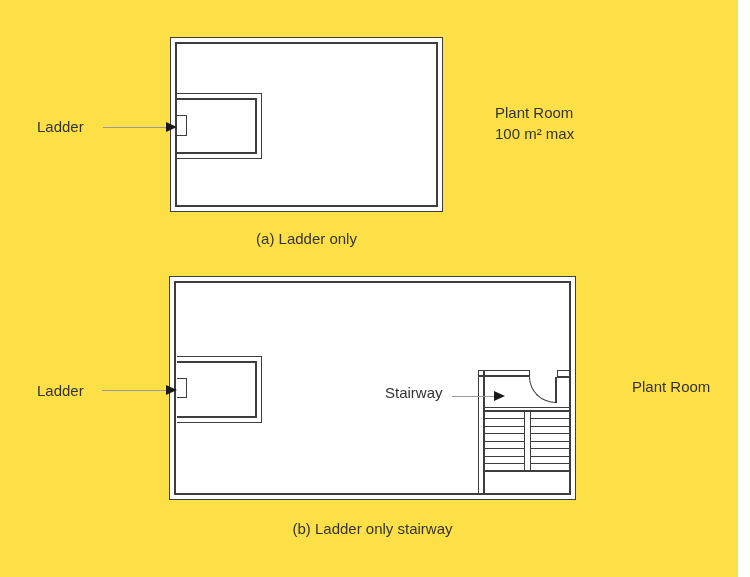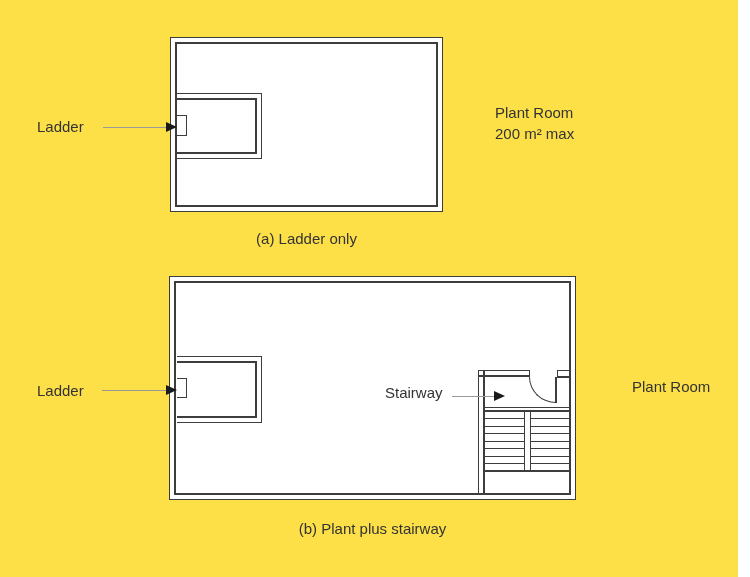--- a/index.html
+++ b/index.html
@@ -99,21 +99,21 @@
   </div>
 
   <div class="ladder-box" style="left:177px;top:115px;width:10px;height:21px;"></div>
 
   <div class="label" style="left:37px;top:118px;">Ladder</div>
   <div class="leader" style="left:103px;top:127px;width:63px;"></div>
   <div class="arrowhead" style="left:166px;top:122px;"></div>
 
   <div class="roomtext" style="left:455px;top:102px;">
     <div>Plant Room</div>
-    <div>200 m² max</div>
+    <div>100 m² max</div>
   </div>
 
   <div class="caption" style="left:170px;top:230px;width:273px;">(a) Ladder only</div>
 
   <div class="bldg-outer" style="left:169px;top:276px;width:407px;height:224px;">
     <div class="bldg-inner"></div>
   </div>
 
   <div class="encl-outer" style="left:177px;top:356px;width:85px;height:67px;">
     <div class="encl-inner"></div>
@@ -154,15 +154,15 @@
   <div class="hline" style="left:485px;top:470px;width:85px;height:2px;"></div>
 
   <div class="label" style="left:385px;top:384px;">Stairway</div>
   <div class="leader" style="left:452px;top:396px;width:42px;"></div>
   <div class="arrowhead" style="left:494px;top:391px;"></div>
 
   <div class="roomtext" style="left:592px;top:376px;">
     <div>Plant Room</div>
   </div>
 
-  <div class="caption" style="left:169px;top:520px;width:407px;">(b) Plant plus stairway</div>
+  <div class="caption" style="left:169px;top:520px;width:407px;">(b) Ladder only stairway</div>
 
 </div>
 
 </body></html>

